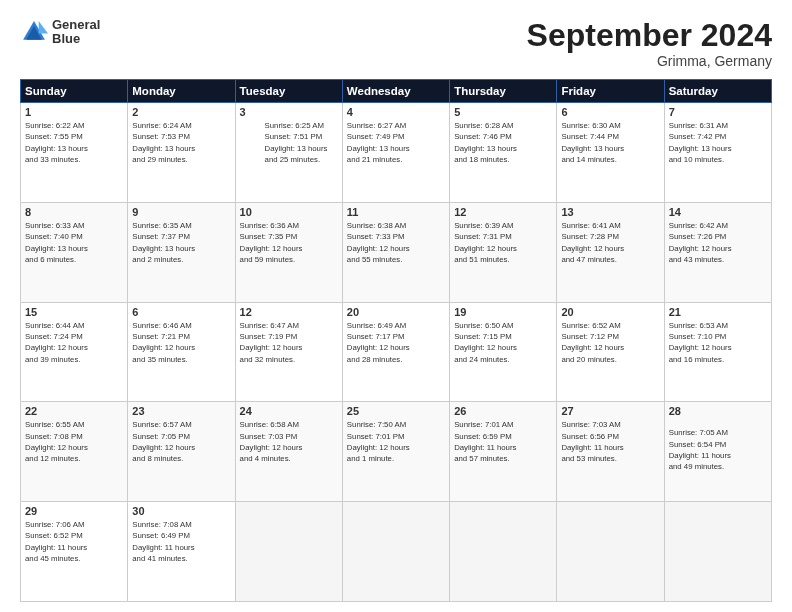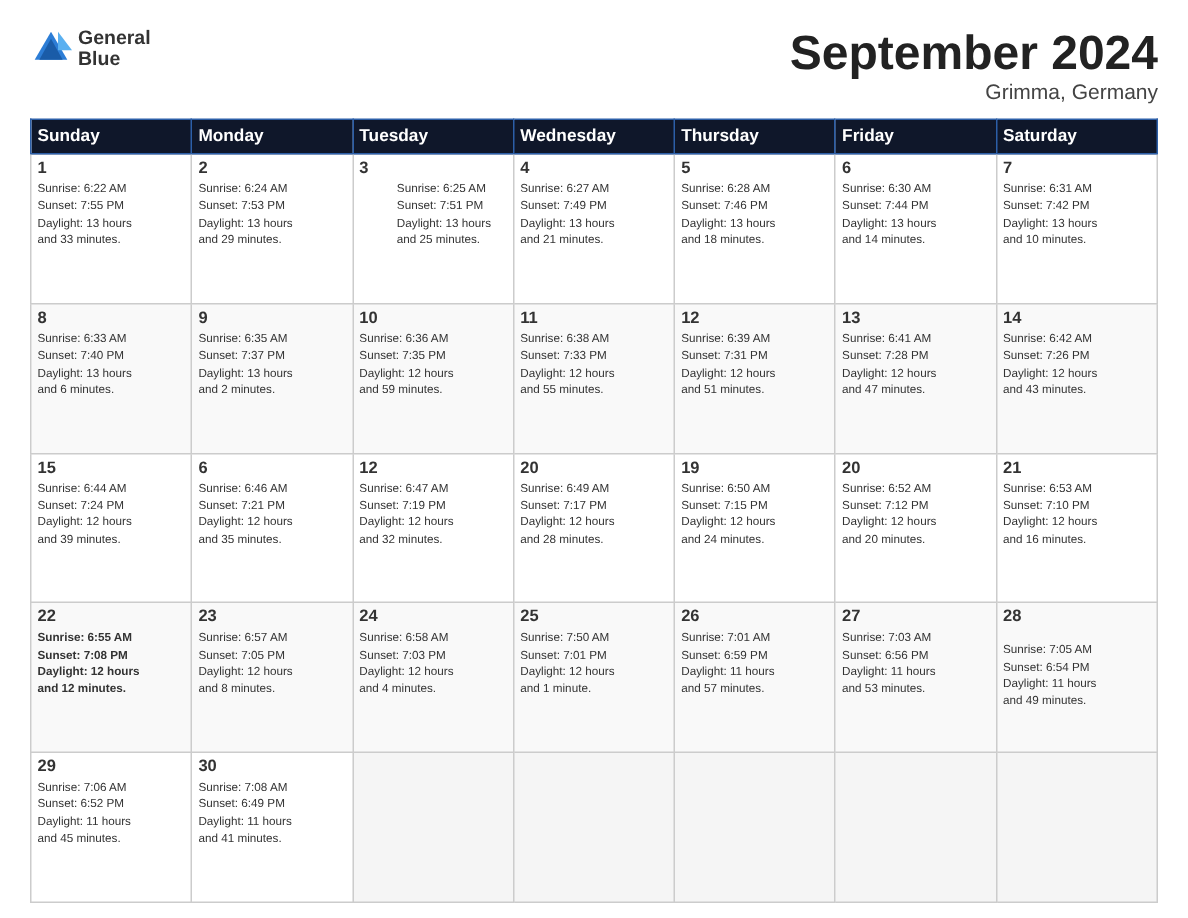--- a/index.html
+++ b/index.html
@@ -280,21 +280,21 @@
             <span class="day-num">21</span>
             <div class="day-info" style="white-space: pre-line;">Sunrise: 6:53 AM
 Sunset: 7:10 PM
 Daylight: 12 hours
 and 16 minutes.</div>
           </td>
         </tr>
         <tr>
           <td>
             <span class="day-num">22</span>
-            <div class="day-info" style="white-space: pre-line; font-weight: bold;">Sunrise: 6:55 AM
+            <div class="day-info" style="white-space: pre-line;">Sunrise: 6:55 AM
 Sunset: 7:08 PM
 Daylight: 12 hours
 and 12 minutes.</div>
           </td>
           <td>
             <span class="day-num">23</span>
             <div class="day-info" style="white-space: pre-line;">Sunrise: 6:57 AM
 Sunset: 7:05 PM
 Daylight: 12 hours
 and 8 minutes.</div>

